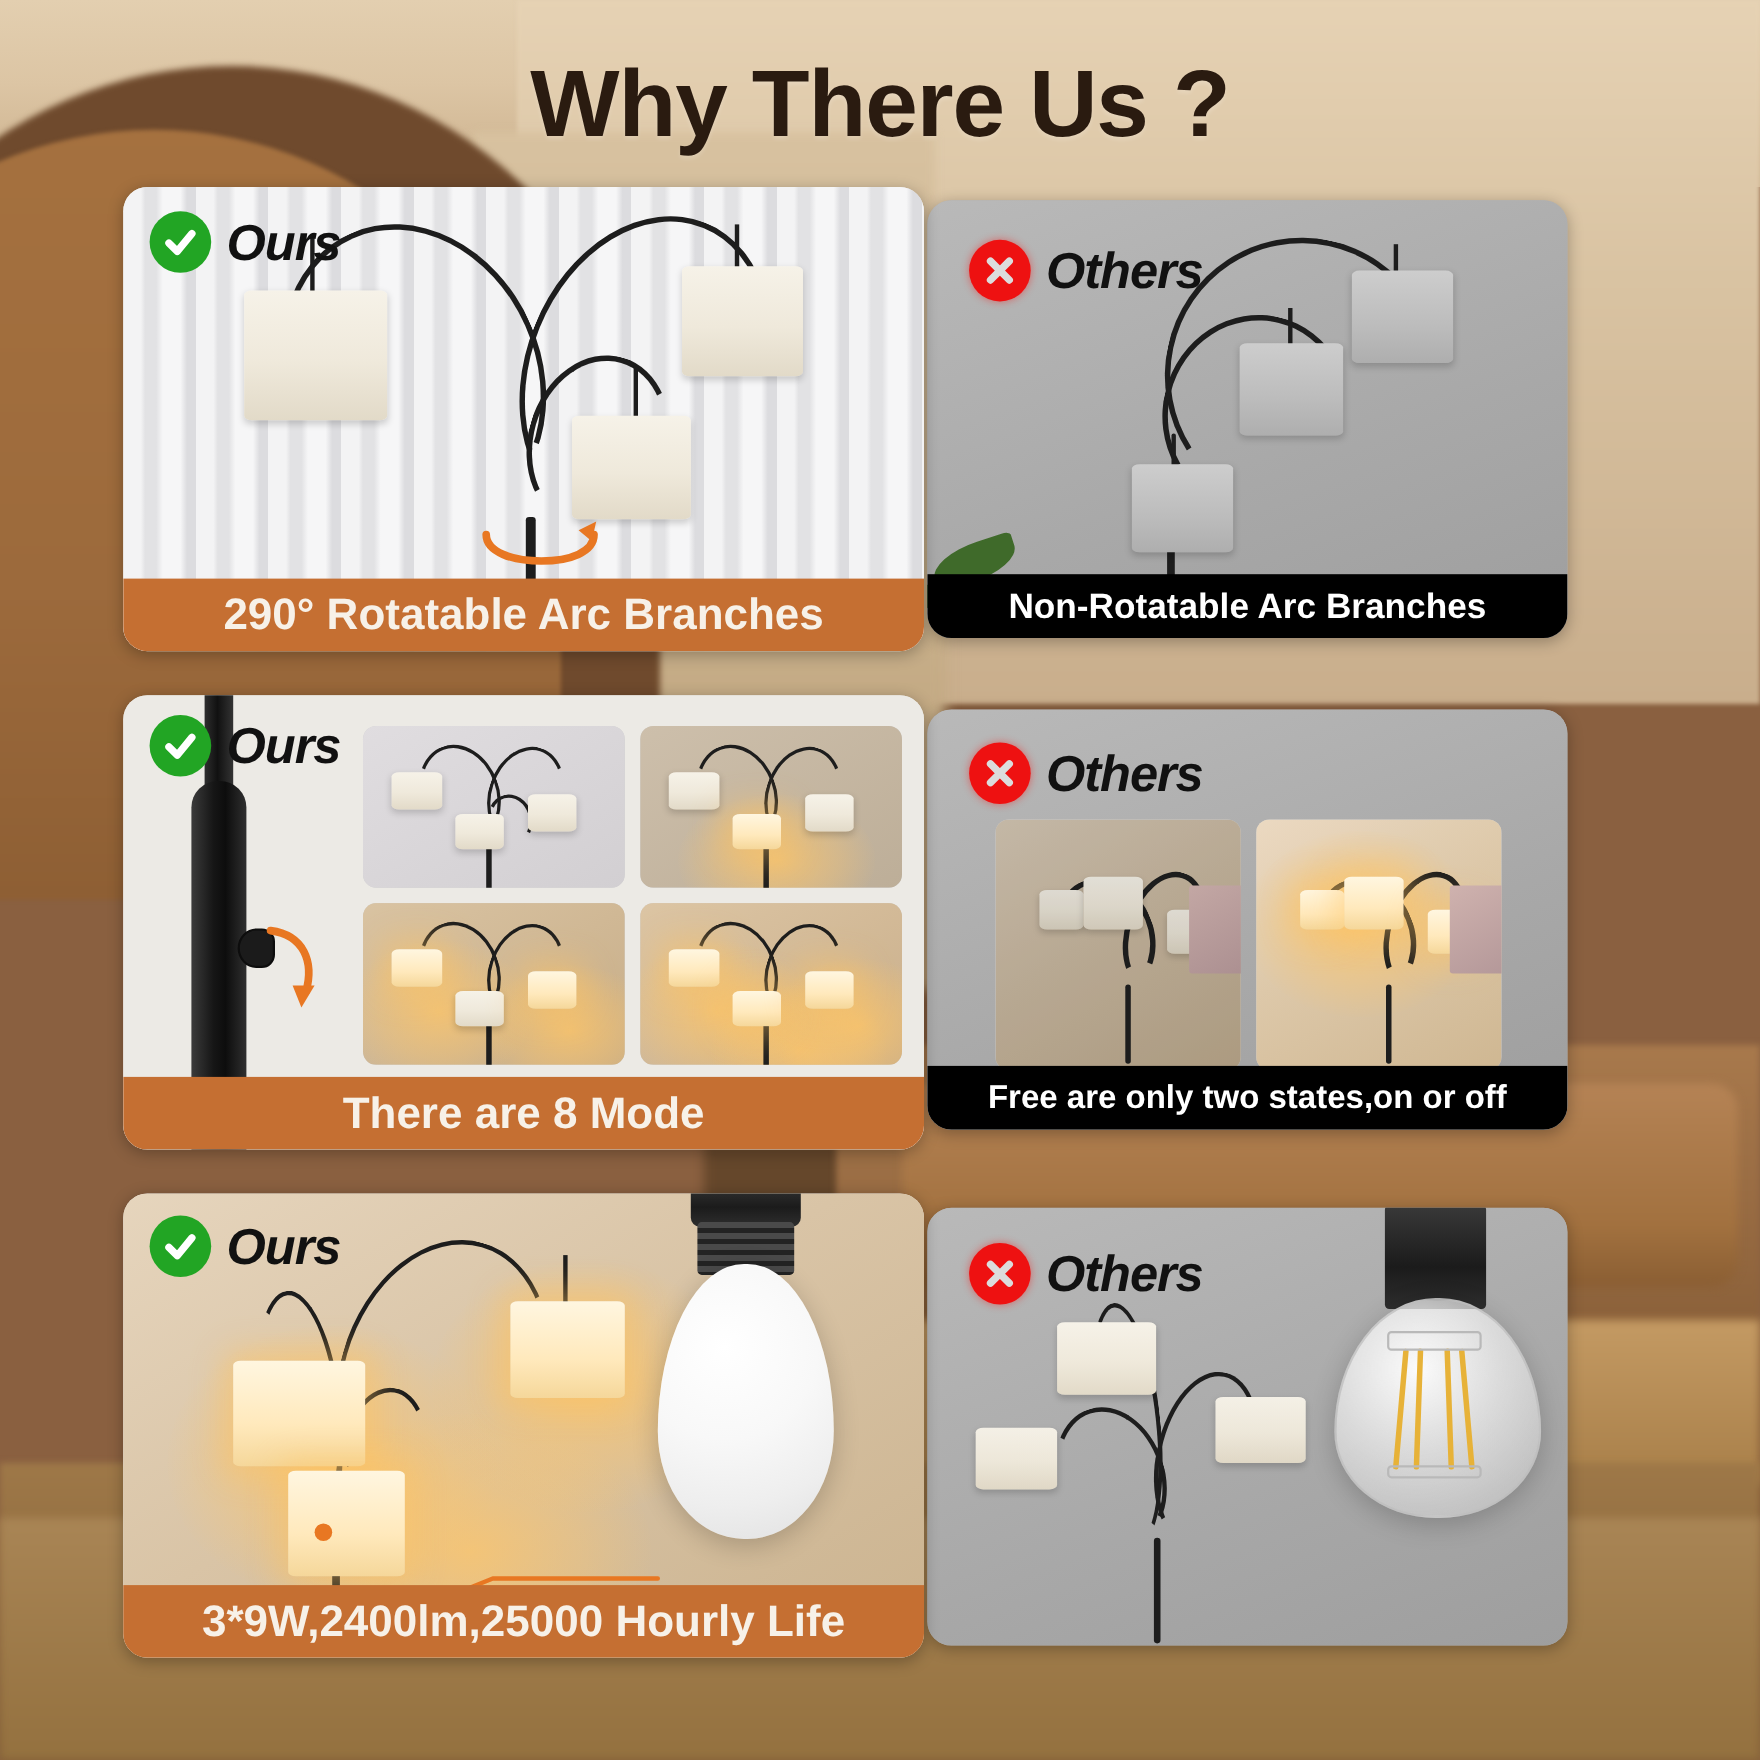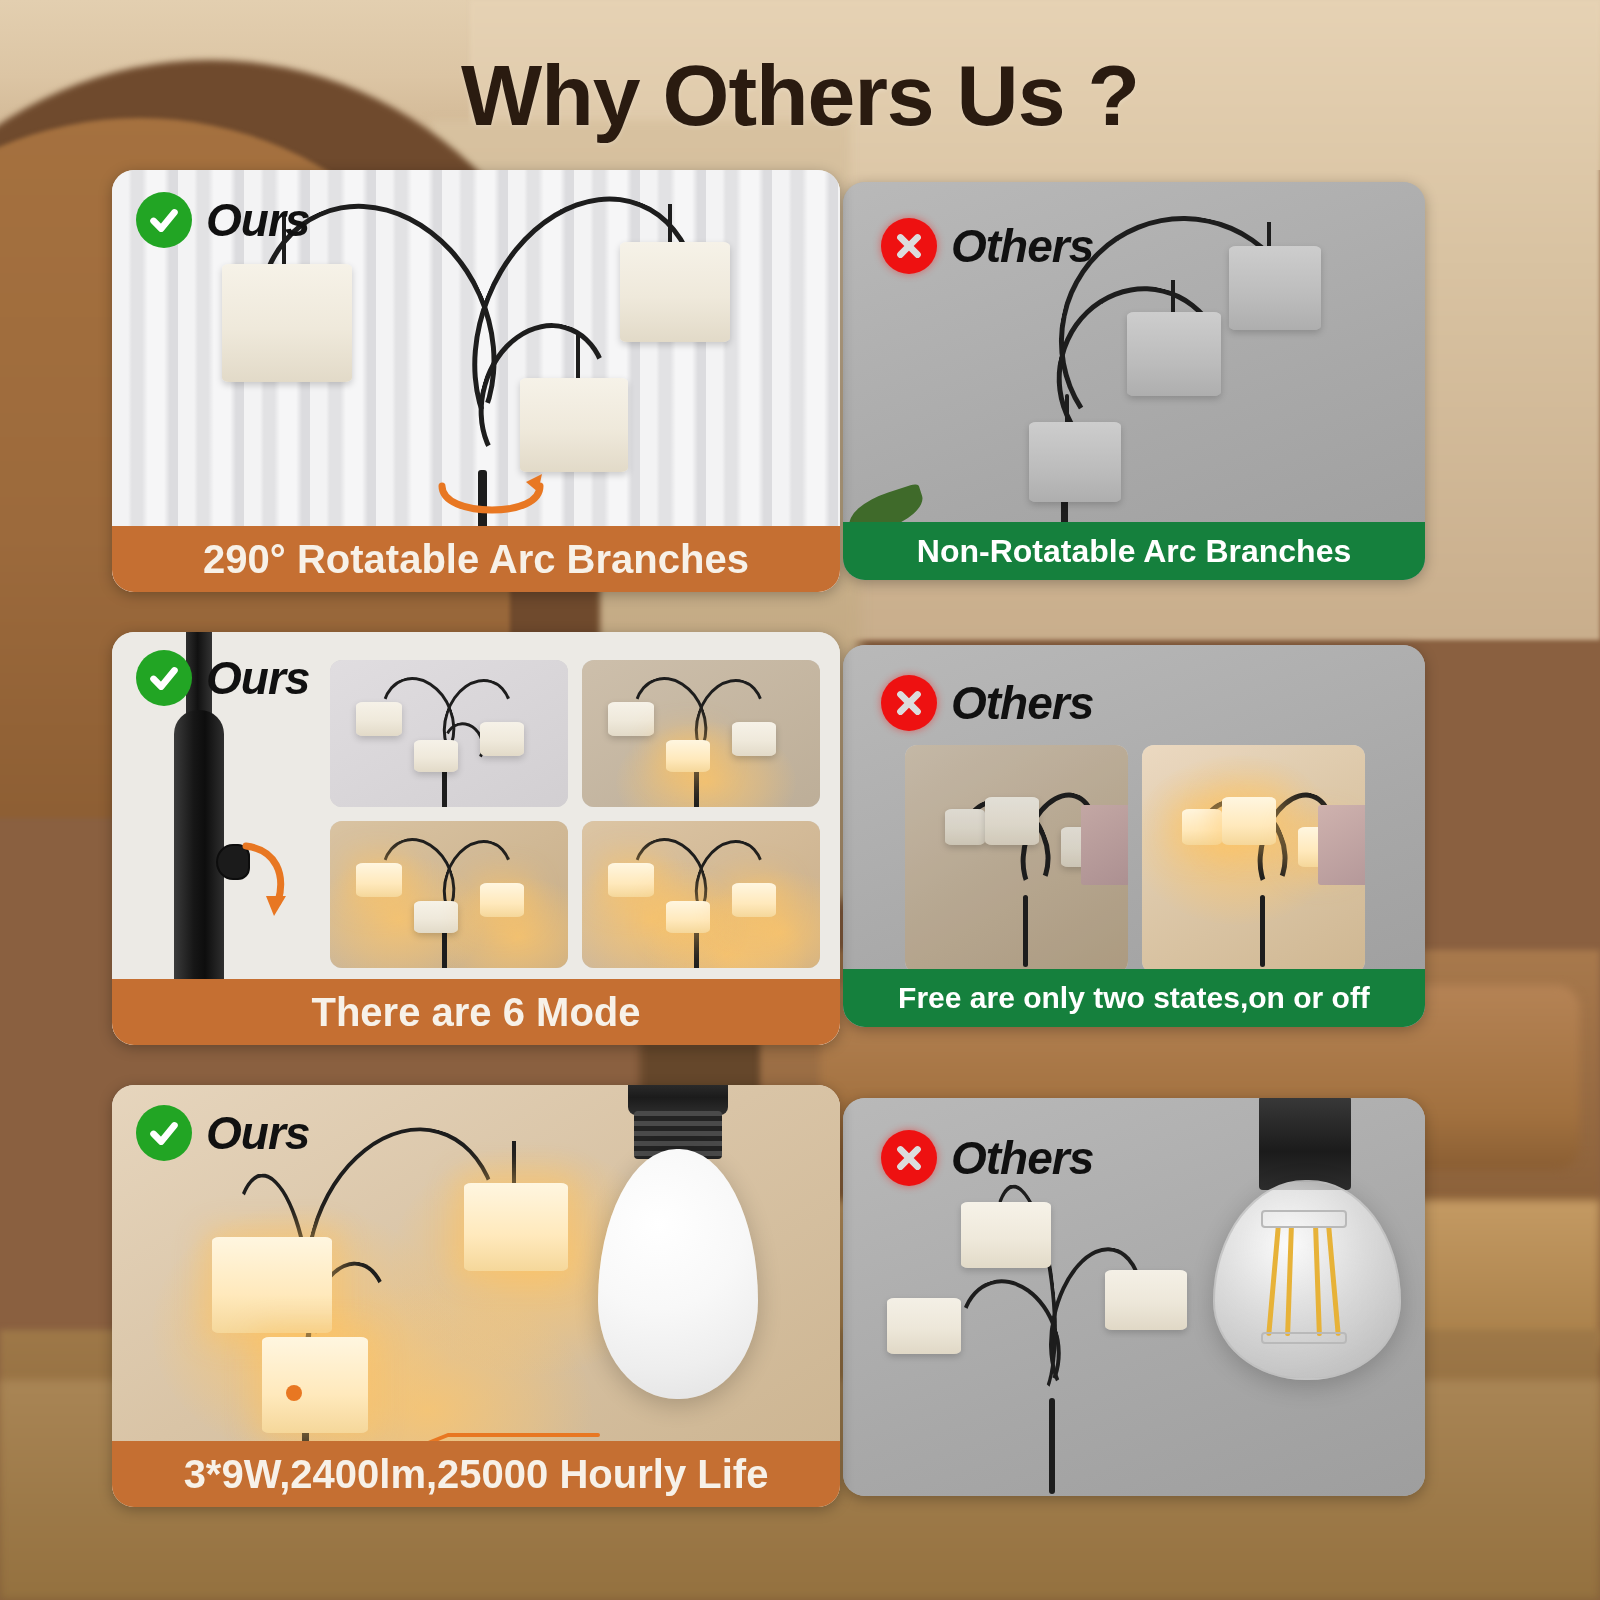--- a/index.html
+++ b/index.html
@@ -122,21 +122,21 @@
     color:#111; letter-spacing:-1px; line-height:1;
   }
 
   .caption {
     position:absolute; left:0; right:0; bottom:0;
     display:flex; align-items:center; justify-content:center;
     font-weight:bold; color:#f7f1e8;
     z-index:9;
   }
   .caption.orange { background:#c56f32; }
-  .caption.dark   { background:#15803d; color:#ffffff; }
+  .caption.dark   { background:#000000; color:#ffffff; }
 
   
   .curtain {
     position:absolute; inset:0;
     background:
       repeating-linear-gradient(90deg,
         #f3f3f4 0px,#f3f3f4 16px,
         #e2e2e4 20px,#e2e2e4 30px,
         #f6f6f7 36px,#f6f6f7 52px,
         #dcdcdf 58px,#dcdcdf 66px);
@@ -215,21 +215,21 @@
   <div class="bg-arch-inner"></div>
   <div class="bg-table"></div>
   <div class="bg-plant"></div>
   <div class="bg-sofa"></div>
   <div class="bg-sofa-cush"></div>
   <div class="bg-sofa-seat"></div>
   <div class="bg-floor"></div>
   <div class="bg-rug"></div>
 </div>
 
-<div class="title">Why Others Us ?</div>
+<div class="title">Why There Us ?</div>
 
 <div class="card other" style="left:843px; top:182px; width:582px; height:398px;">
   <div class="photo">
     <div class="graywall"></div>
 
     <div class="leaf" style="left:4px;  top:312px; width:78px; height:34px; transform:rotate(-18deg);"></div>
     <div class="leaf" style="left:24px; top:342px; width:88px; height:32px; transform:rotate(10deg);"></div>
     <div class="leaf" style="left:-8px; top:352px; width:70px; height:30px; transform:rotate(26deg);"></div>
 
     <div class="pole" style="left:218px; top:268px; width:7px; height:132px;"></div>
@@ -395,21 +395,21 @@
 
   <div class="badge-row" style="left:24px; top:18px;">
     <div class="badge green">
       <svg viewBox="0 0 40 40" aria-hidden="true">
         <path d="M9 21 L17 29 L31 12" fill="none" stroke="#ffffff" stroke-width="7" stroke-linecap="round" stroke-linejoin="round"></path>
       </svg>
     </div>
     <span class="badge-label">Ours</span>
   </div>
   <div class="caption orange" style="height:66px; font-size:40px;">
-    <span>There are 6 Mode</span>
+    <span>There are 8 Mode</span>
   </div>
 </div>
 
 <div class="card other" style="left:843px; top:1098px; width:582px; height:398px;">
   <div class="photo">
     <div class="graywall"></div>
 
     <div class="pole" style="left:206px; top:300px; width:6px; height:96px;"></div>
     <div class="arc" style="left:118px; top:180px; width:98px; height:130px; border-width:4px; transform:rotate(-18deg) scaleX(-1);"></div>
     <div class="arc" style="left:150px; top:86px;  width:62px; height:220px; border-width:4px; transform:rotate(-6deg) scaleX(-1);"></div>

